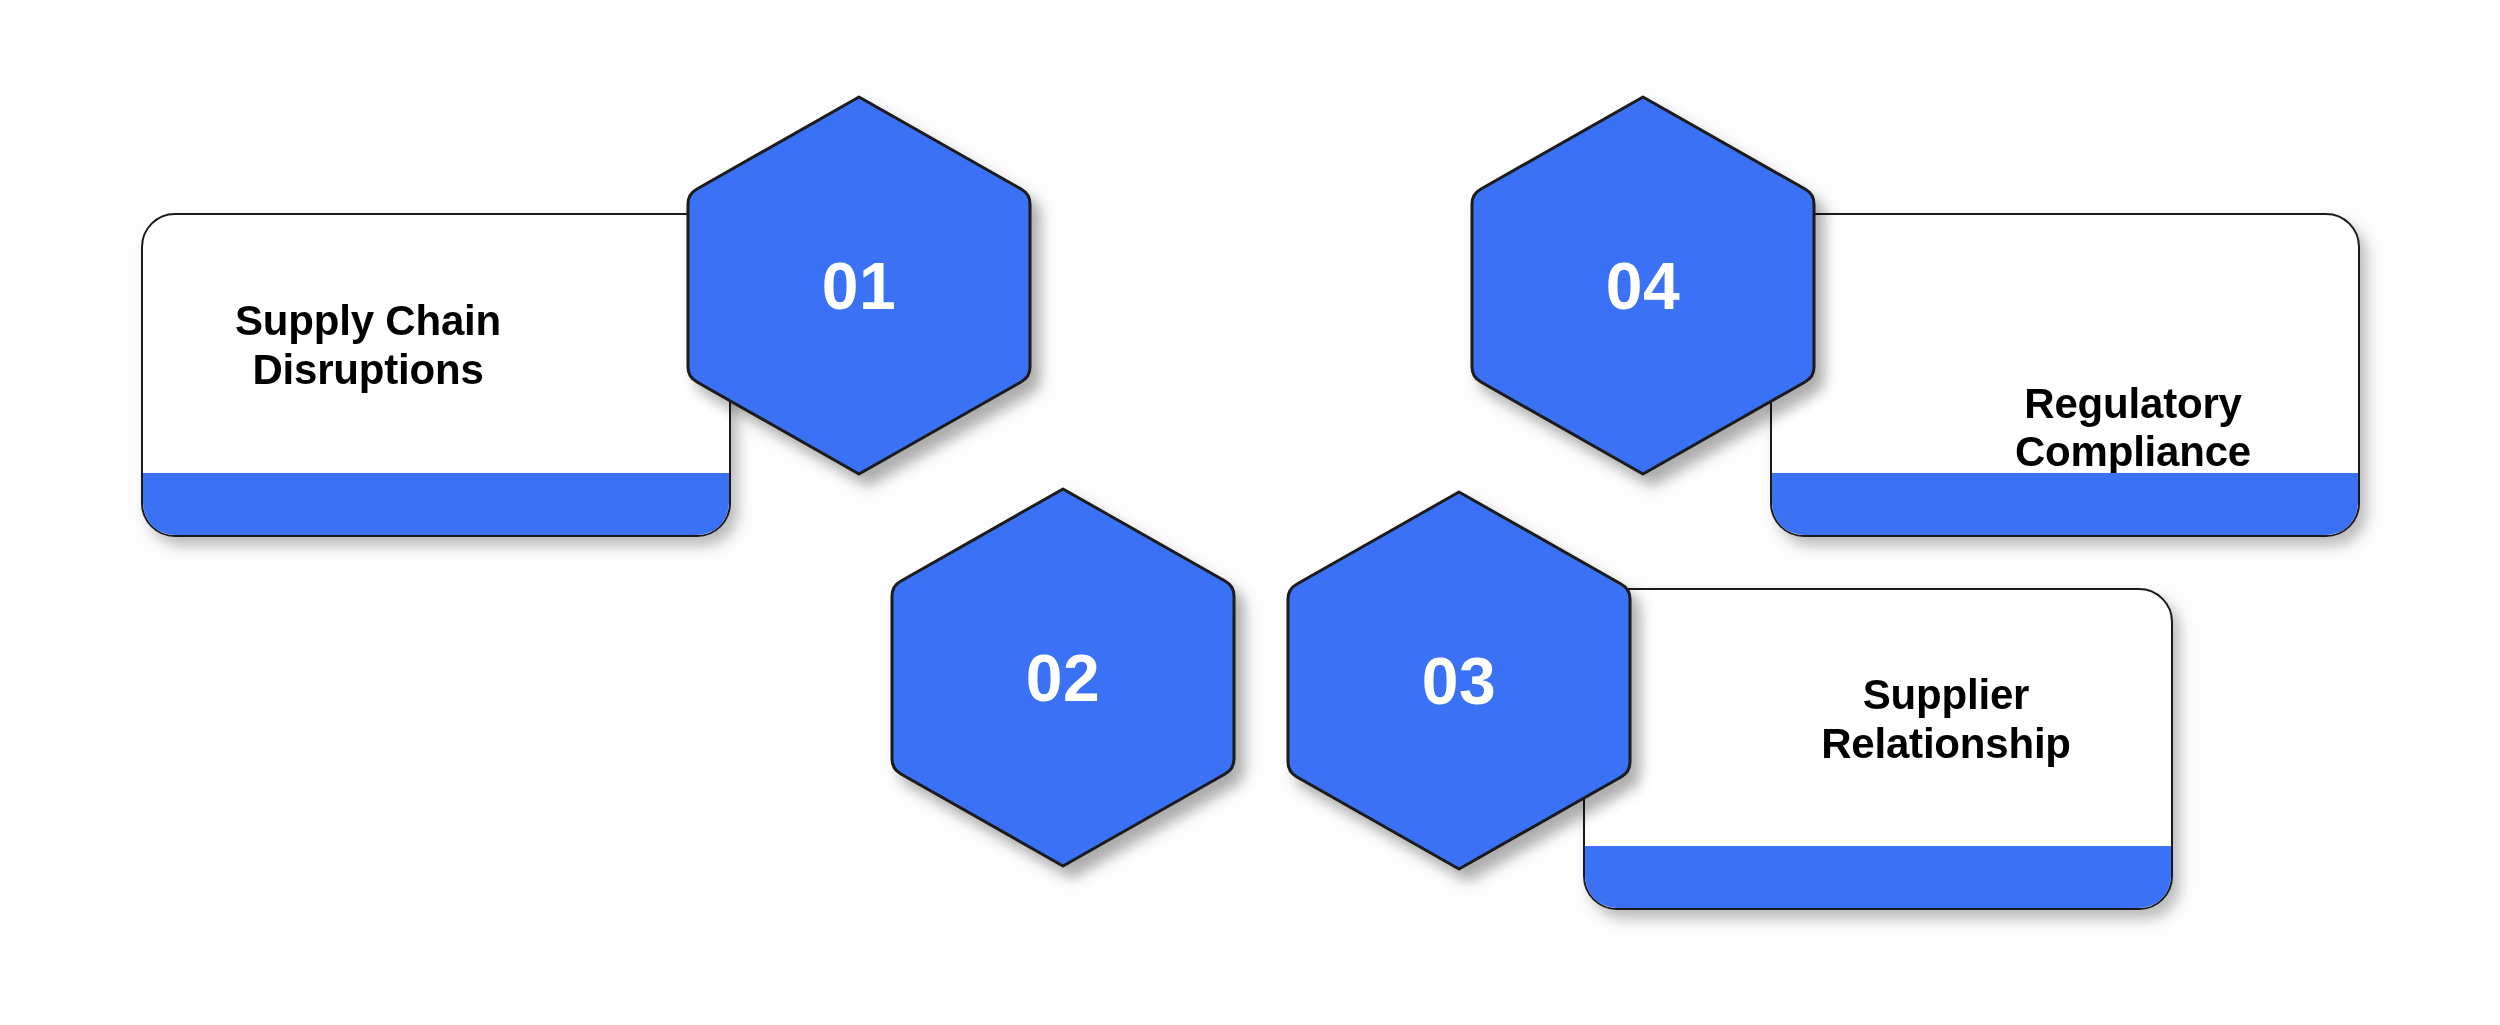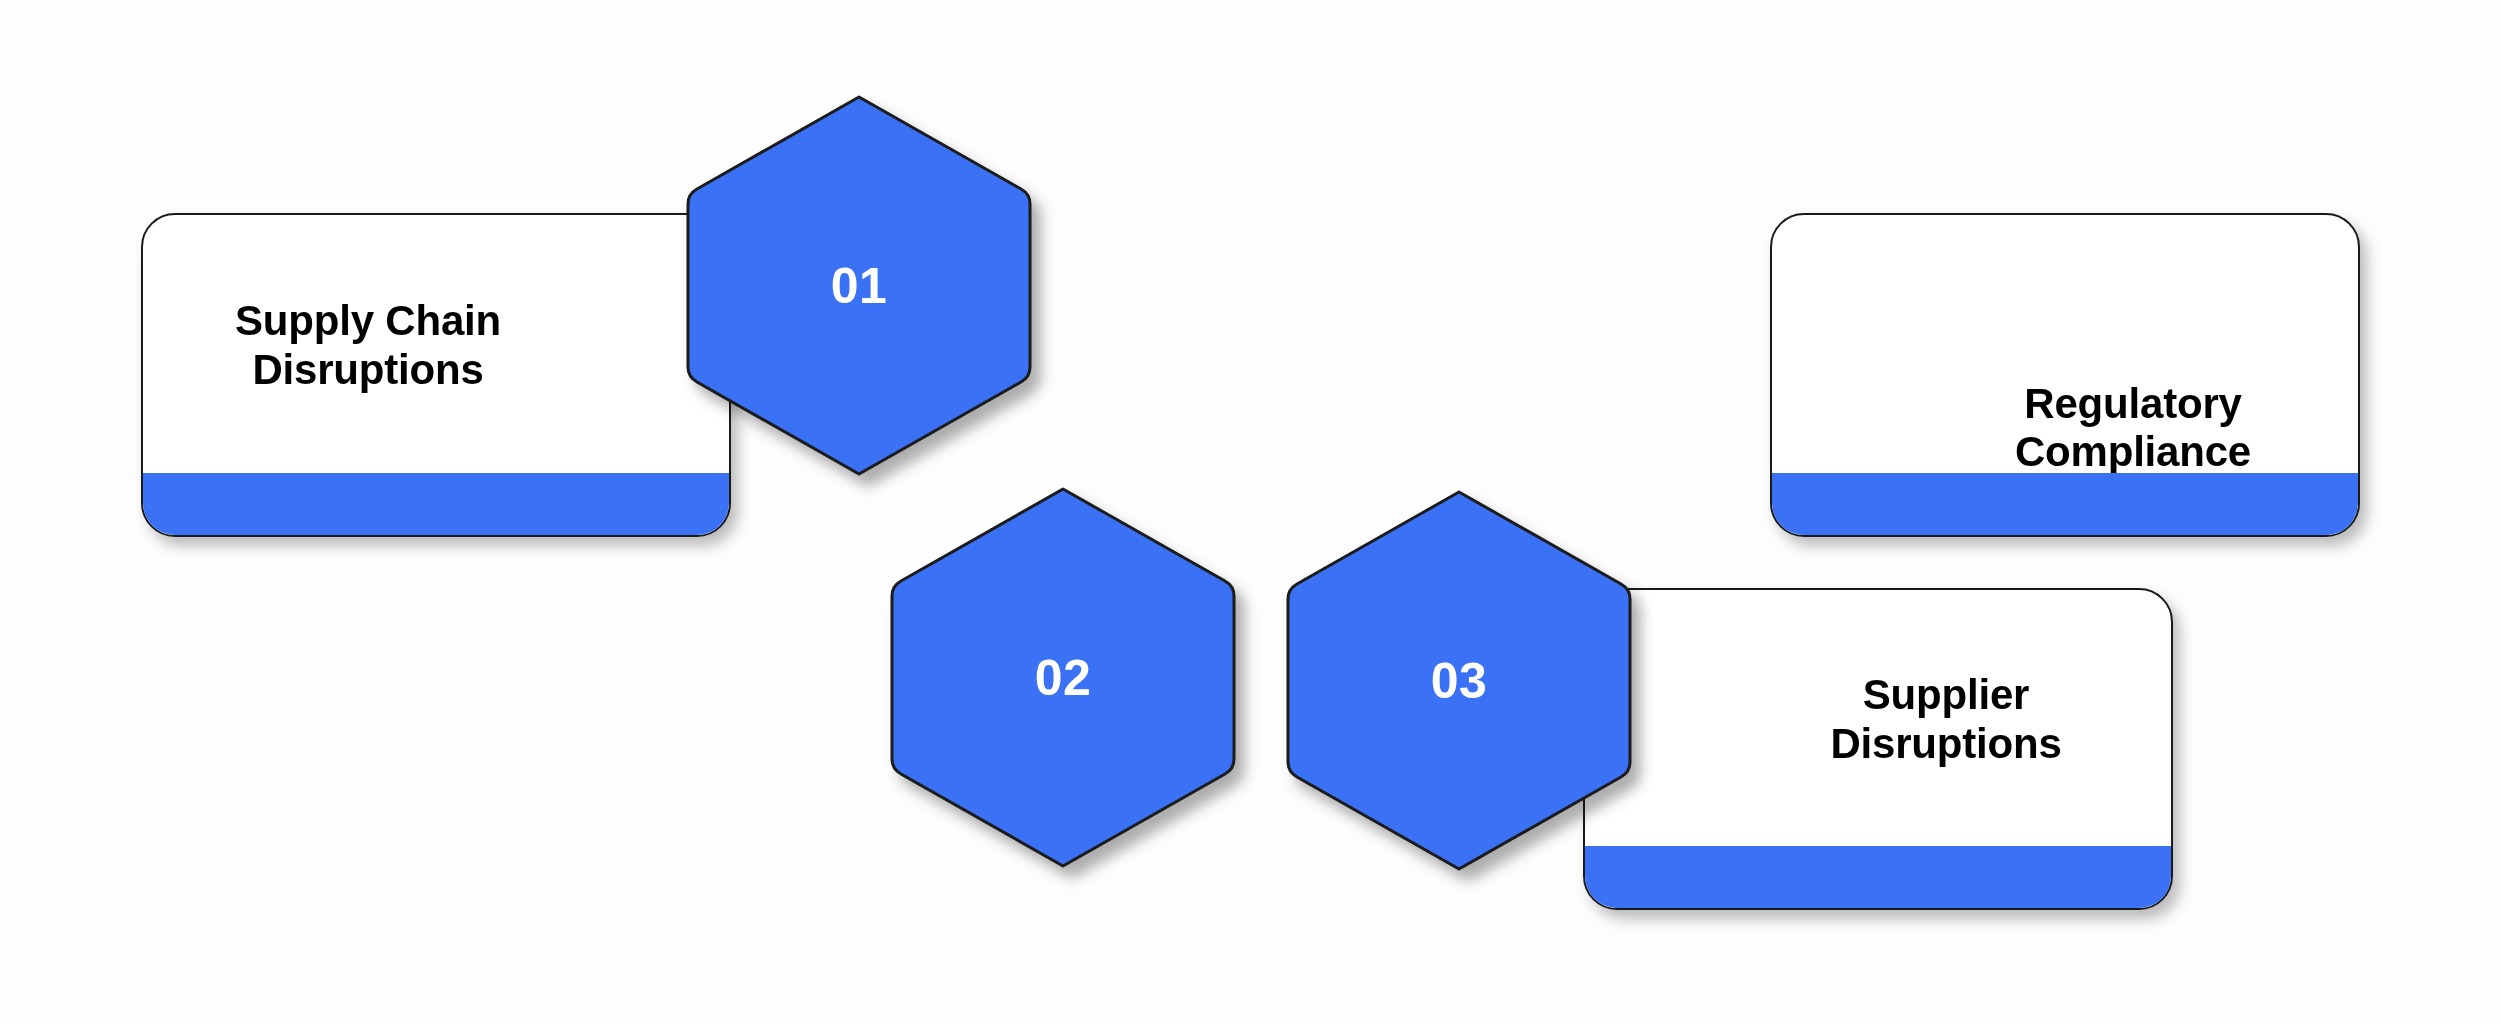--- a/index.html
+++ b/index.html
@@ -88,21 +88,21 @@
   }
   .hex-num {
     position: absolute;
     left: 0; top: 0;
     width: 100%;
     height: 100%;
     display: flex;
     align-items: center;
     justify-content: center;
     color: #ffffff;
-    font-size: 50px;
+    font-size: 66px;
     font-weight: bold;
     letter-spacing: 0.5px;
     pointer-events: none;
   }
   #hex-1 { left: 684px;  top: 93px;  }
   #hex-2 { left: 888px;  top: 485px; }
   #hex-3 { left: 1284px; top: 488px; }
   #hex-4 { left: 1468px; top: 93px;  }
 </style>
 </head>
@@ -115,21 +115,21 @@
       <div class="card-title">Supply Chain
 Disruptions</div>
     </div>
     <div class="card-bar"></div>
   </div>
 
 
   <div class="card" id="card-3">
     <div class="card-body">
       <div class="card-title">Supplier
-Disruptions</div>
+Relationship</div>
     </div>
     <div class="card-bar"></div>
   </div>
 
   <div class="card" id="card-4">
     <div class="card-body">
       <div class="card-title">Regulatory
 Compliance</div>
     </div>
     <div class="card-bar"></div>
@@ -164,14 +164,25 @@
       <defs>
         <filter id="hexshadow3" x="-30%" y="-30%" width="180%" height="180%">
           <feDropShadow dx="9" dy="11" stdDeviation="7" flood-color="#000000" flood-opacity="0.32"></feDropShadow>
         </filter>
       </defs>
       <path d="M 175 4 L 337 96 Q 346 101 346 111 L 346 274 Q 346 284 337 289 L 175 381 Q 175 381 175 381 L 13 289 Q 4 284 4 274 L 4 111 Q 4 101 13 96 Z" fill="#3b72f5" stroke="#1a1a1a" stroke-width="3" stroke-linejoin="round" filter="url(#hexshadow3)"></path>
     </svg>
     <div class="hex-num">03</div>
   </div>
 
+  <div class="hex" id="hex-4">
+    <svg viewBox="0 0 350 385">
+      <defs>
+        <filter id="hexshadow4" x="-30%" y="-30%" width="180%" height="180%">
+          <feDropShadow dx="9" dy="11" stdDeviation="7" flood-color="#000000" flood-opacity="0.32"></feDropShadow>
+        </filter>
+      </defs>
+      <path d="M 175 4 L 337 96 Q 346 101 346 111 L 346 274 Q 346 284 337 289 L 175 381 Q 175 381 175 381 L 13 289 Q 4 284 4 274 L 4 111 Q 4 101 13 96 Z" fill="#3b72f5" stroke="#1a1a1a" stroke-width="3" stroke-linejoin="round" filter="url(#hexshadow4)"></path>
+    </svg>
+    <div class="hex-num">04</div>
+  </div>
 
 </div>
 
 </body></html>

